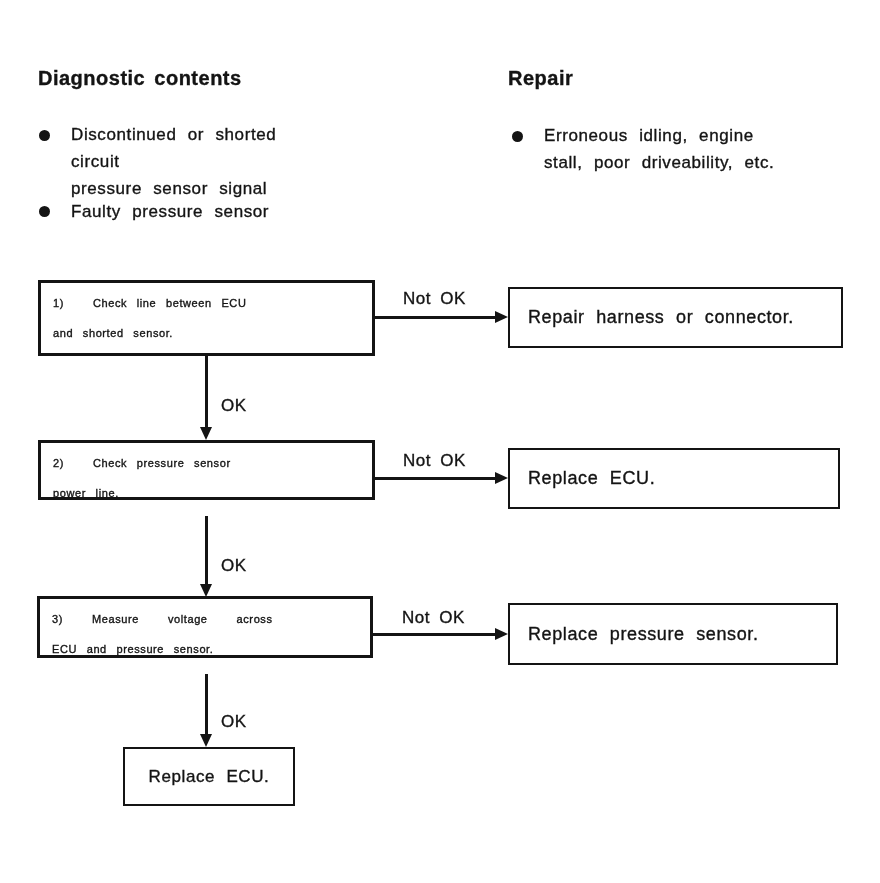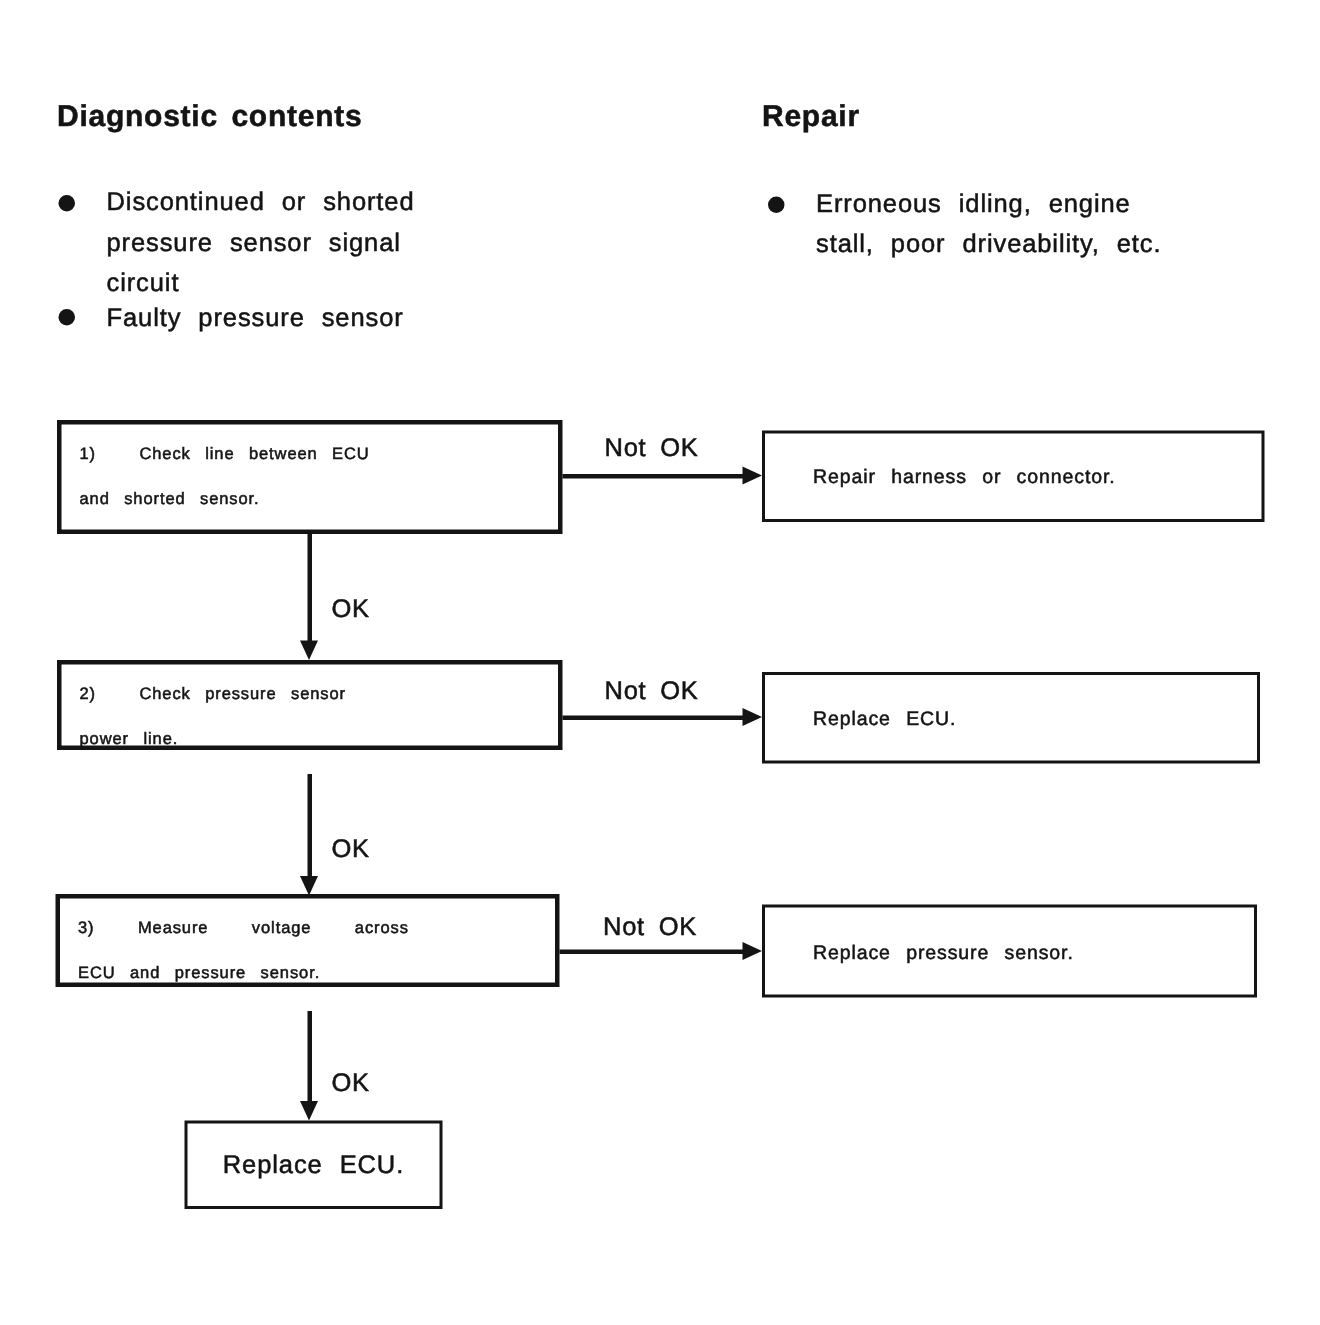--- a/index.html
+++ b/index.html
@@ -18,21 +18,21 @@
     background:#141414;
   }
   .textblock { position:absolute; font-size:17px; line-height:27px;
     letter-spacing:0.6px; word-spacing:6px; }
   .tline { white-space:pre; }
   .box { position:absolute; background:#ffffff; border:3px solid #141414; }
   .stepbox { padding:5px 6px 0 12px; font-size:11px; line-height:30px;
     letter-spacing:0.6px; word-spacing:6px; }
   .stepbox .tline { white-space:pre; }
   .actionbox { border-width:2.5px; display:flex; align-items:center;
-    padding-left:32px; font-size:13px; letter-spacing:0.6px; word-spacing:6px;
+    padding-left:18px; font-size:18px; letter-spacing:0.6px; word-spacing:6px;
     white-space:pre; }
   .finalbox { border-width:2.5px; display:flex; align-items:center;
     justify-content:center; font-size:17px; letter-spacing:0.6px;
     word-spacing:6px; white-space:pre; }
   .hshaft { position:absolute; height:3px; background:#141414; }
   .vshaft { position:absolute; width:2.5px; background:#141414; }
   .arr-r { position:absolute; width:0; height:0;
     border-top:6px solid transparent; border-bottom:6px solid transparent;
     border-left:13px solid #141414; }
   .arr-d { position:absolute; width:0; height:0;
@@ -45,22 +45,22 @@
 <body>
 
 <div class="canvas">
 
   <div class="heading" style="left:38px;top:67px">Diagnostic contents</div>
   <div class="heading" style="left:508px;top:67px">Repair</div>
 
   <span class="bullet" style="left:39px;top:130px"></span>
   <div class="textblock" style="left:71px;top:121px">
     <div class="tline">Discontinued or shorted</div>
+    <div class="tline">circuit</div>
     <div class="tline">pressure sensor signal</div>
-    <div class="tline">circuit</div>
   </div>
 
   <span class="bullet" style="left:39px;top:206px"></span>
   <div class="textblock" style="left:71px;top:198px">
     <div class="tline">Faulty pressure sensor</div>
   </div>
 
   <span class="bullet" style="left:512px;top:131px"></span>
   <div class="textblock" style="left:544px;top:122px">
     <div class="tline">Erroneous idling, engine</div>

